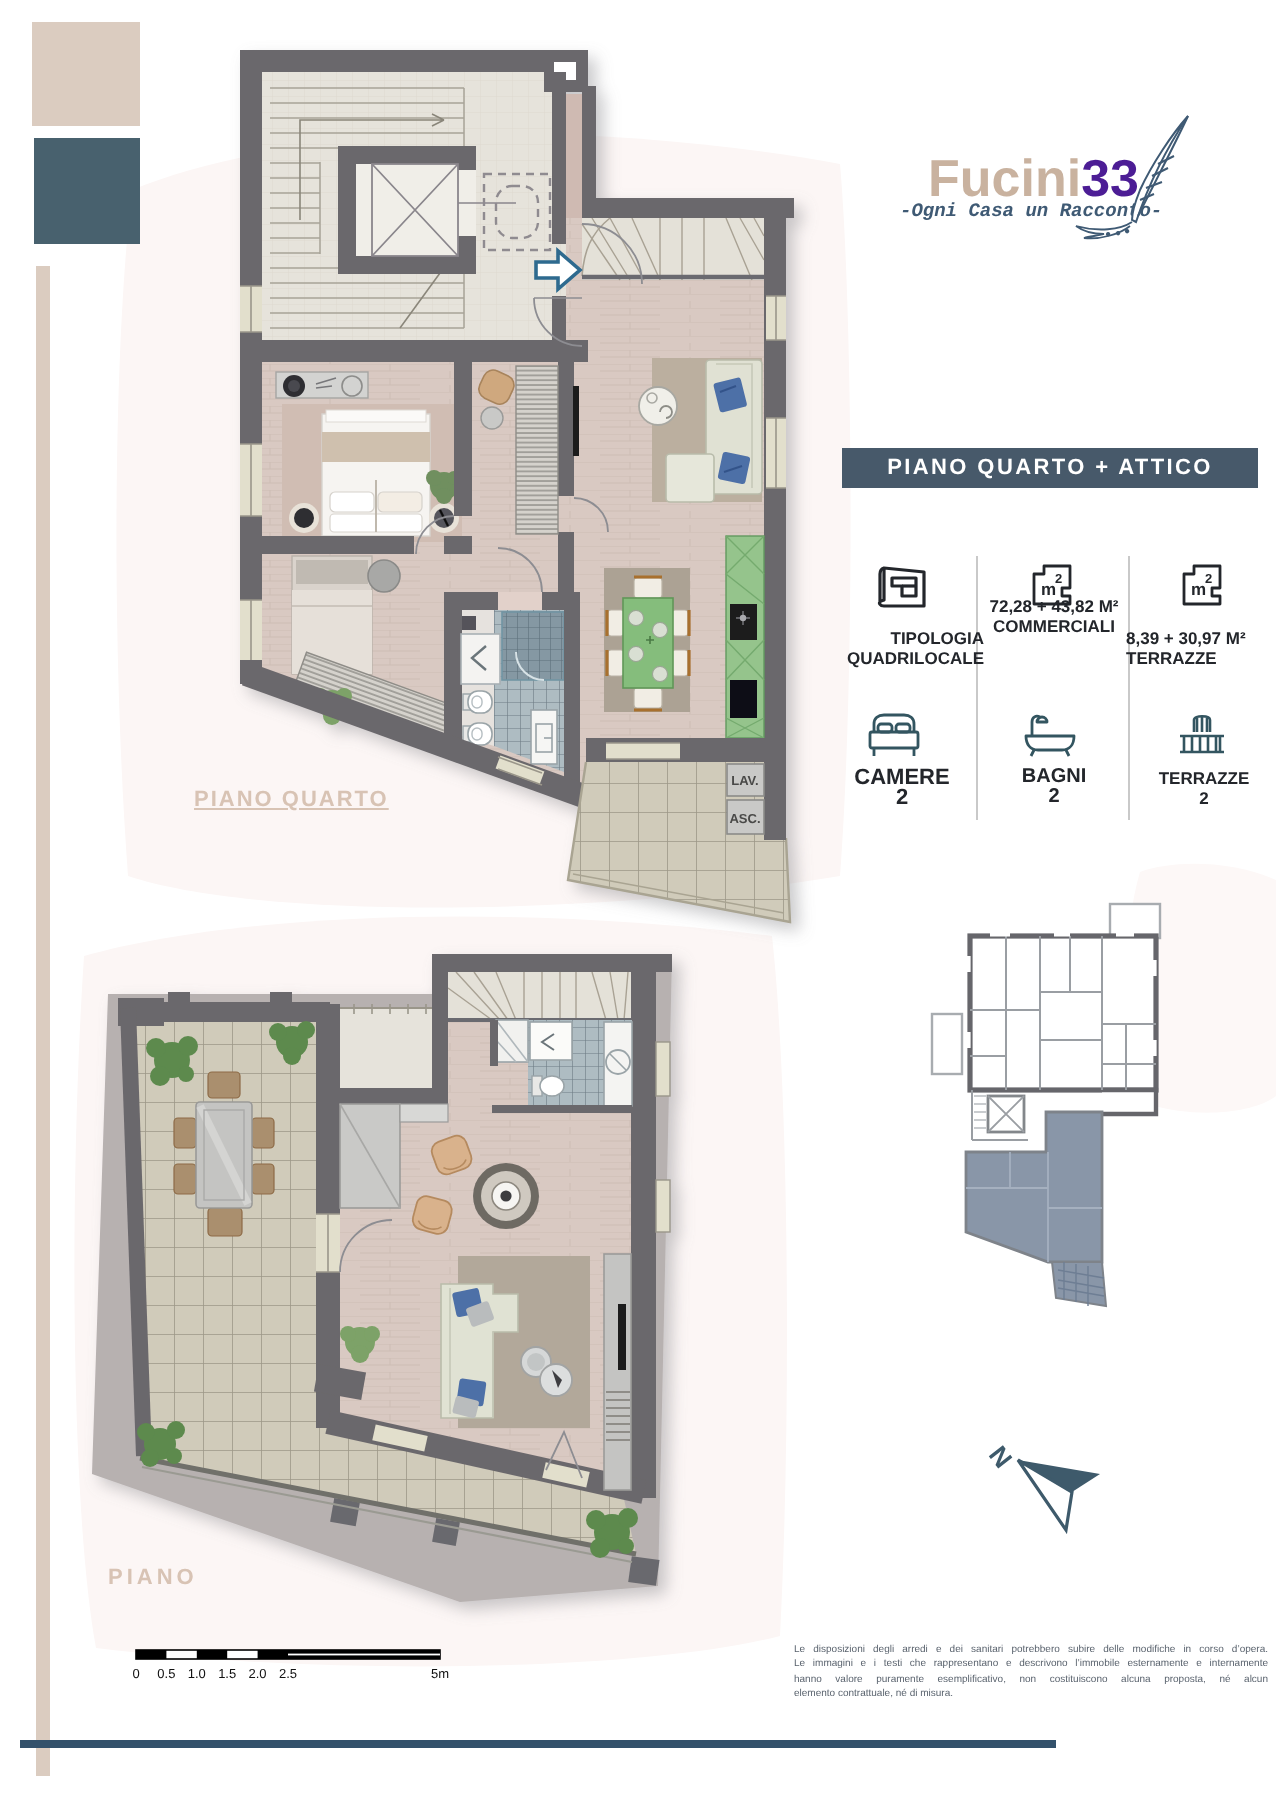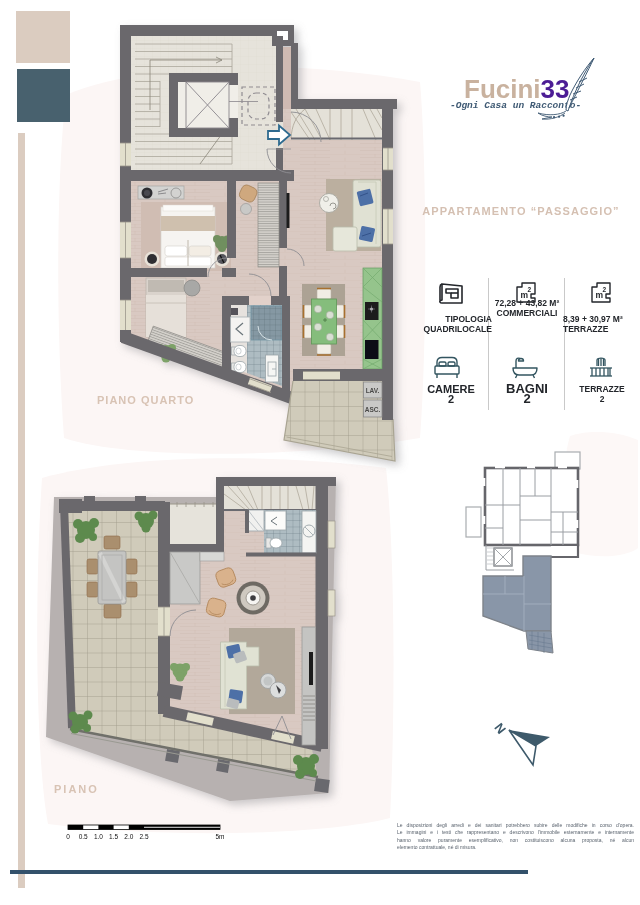--- a/index.html
+++ b/index.html
@@ -33,22 +33,22 @@
 <svg class="abs" style="left:532px;top:54px" width="70" height="68" viewBox="0 0 70 68">
   <g stroke="#3f5a74" fill="none" stroke-width="1">
     <path d="M62,4 C54,13 44,28 38,41 C36,46 34,51 34,56 L36,57 C39,48 46,28 62,4 Z" fill="#ffffff"></path>
     <path d="M62,4 C56,17 46,36 37,54"></path>
     <path d="M47,28 L55,24 M44,34 L52,30 M41,40 L49,37 M38,46 L45,43"></path>
     <path d="M34,57 C28,61 17,62 6,59 C10,62 16,63 20,63 C17,64 13,64 10,65 C18,66 28,63 33,59" stroke-width="0.9"></path>
     <path d="M22,62 a1.1,1.1 0 1 0 0.1,0 M27,61.5 a1.1,1.1 0 1 0 0.1,0 M31.5,60.5 a1.1,1.1 0 1 0 0.1,0" fill="#3f5a74" stroke="none"></path>
   </g>
 </svg>
 
-<div class="abs" style="left:406px;top:205px;width:230px;text-align:center;font-size:11px;font-weight:bold;letter-spacing:1.1px;color:#d5c0b2;white-space:nowrap;">APPARTAMENTO “PASSAGGIO”</div>
-
+
+<div class="abs" style="left:421px;top:224px;width:208px;height:20px;background:#47596a;color:#ffffff;text-align:center;line-height:20px;font-size:11px;font-weight:bold;letter-spacing:1.2px;white-space:nowrap;">PIANO QUARTO + ATTICO</div>
 
 <div class="abs" style="left:410px;top:270px;width:230px;height:145px;">
 
   <div class="abs" style="left:78px;top:8px;width:1px;height:132px;background:#c9c9c9;"></div>
 
   <div class="abs" style="left:154px;top:8px;width:1px;height:132px;background:#c9c9c9;"></div>
 
   <svg class="abs" style="left:28px;top:12px" width="26" height="23" viewBox="0 0 26 23">
     <g fill="none" stroke="#23262b" stroke-width="1.6" stroke-linejoin="round">
       <path d="M4,2 L24,4 L24,21 L4,21 C2,21 1,19.5 2.5,18.5 L4,18 Z"></path>
@@ -94,36 +94,36 @@
 
   <svg class="abs" style="left:100px;top:86px" width="30" height="26" viewBox="0 0 30 26">
     <g fill="none" stroke="#335560" stroke-width="1.4" stroke-linejoin="round">
       <path d="M3,12 L27,12 C27,16 25,19 21,19 L9,19 C5,19 3,16 3,12 Z"></path>
       <path d="M6,12 L6,5 C6,2.5 8,1.5 10,2.5"></path>
       <path d="M8.5,5 a2.5,2.5 0 0 1 5,0 Z"></path>
       <path d="M7,19 L5.5,22 M23,19 L24.5,22"></path>
     </g>
   </svg>
 
-  <div class="abs" style="left:79px;top:114px;width:76px;text-align:center;font-size:13px;font-weight:bold;color:#23262b;line-height:10px;">BAGNI<br>2</div>
+  <div class="abs" style="left:79px;top:114px;width:76px;text-align:center;font-size:10px;font-weight:bold;color:#23262b;line-height:10px;">BAGNI<br>2</div>
 
   <svg class="abs" style="left:178px;top:86px" width="26" height="26" viewBox="0 0 26 26">
     <g fill="none" stroke="#335560" stroke-width="1.3" stroke-linejoin="round">
       <path d="M9,10 L9,4 C9,1.5 17,1.5 17,4 L17,10"></path>
       <path d="M10.5,3 L10.5,10 M13,2.5 L13,10 M15.5,3 L15.5,10"></path>
       <path d="M2,12 L24,12"></path>
       <path d="M4,12 L4,20 M8,12 L8,20 M12,12 L12,20 M16,12 L16,20 M20,12 L20,20 M22,12 L22,20"></path>
       <path d="M2,20 L24,20"></path>
     </g>
   </svg>
 
   <div class="abs" style="left:153px;top:114px;width:78px;text-align:center;font-size:8.5px;font-weight:bold;color:#23262b;line-height:10px;">TERRAZZE<br>2</div>
 </div>
 
-<div class="abs" style="left:97px;top:394px;font-size:11px;font-weight:bold;letter-spacing:1px;color:#d8c3b4;white-space:nowrap;">PIANO QUARTO</div>
+<div class="abs" style="left:97px;top:394px;font-size:11px;font-weight:bold;letter-spacing:1px;color:#d8c3b4;white-space:nowrap;text-decoration:underline;">PIANO QUARTO</div>
 
 <div class="abs" style="left:54px;top:783px;font-size:11px;font-weight:bold;letter-spacing:2px;color:#d8c3b4;white-space:nowrap;">PIANO</div>
 
 <svg id="plans" class="abs" style="left:0;top:0" width="640" height="905" viewBox="0 0 640 905">
 <defs>
   <filter id="planshadow" x="-10%" y="-10%" width="125%" height="125%">
     <feDropShadow dx="4" dy="4" stdDeviation="4" flood-color="#8a8a8e" flood-opacity="0.45"></feDropShadow>
   </filter>
   <pattern id="tilegrid" width="14.5" height="14.5" patternUnits="userSpaceOnUse">
     <rect width="14.5" height="14.5" fill="#d0cbba"></rect>

